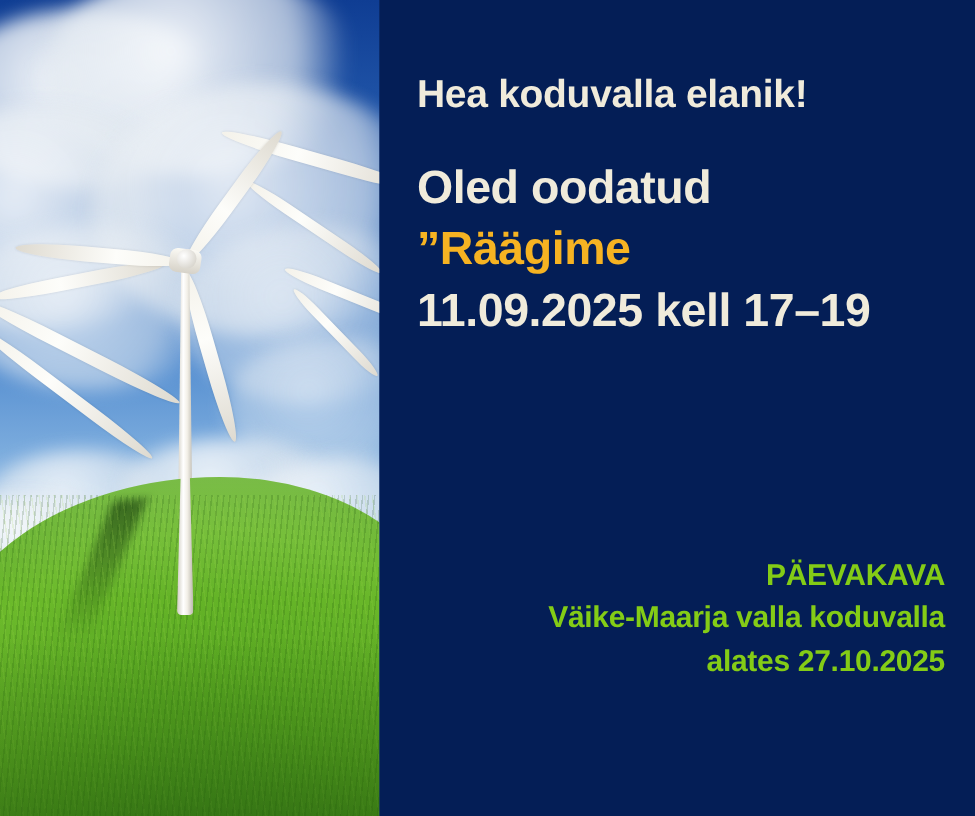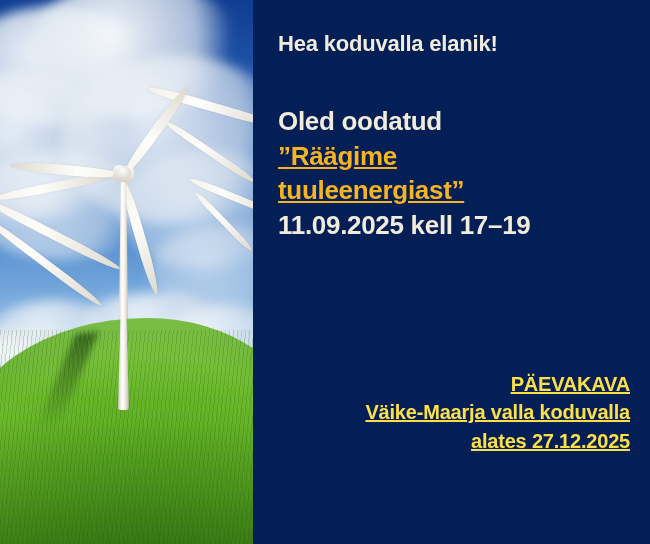--- a/index.html
+++ b/index.html
@@ -126,52 +126,51 @@
   }
 
   
   #panel {
     position:absolute; left:253px; top:0;
     width:397px; height:544px;
     background:#041e56;
   }
   .headline {
     position:absolute;
-    left:25px; top:32px;
+    left:25px; top:48px;
     width:360px;
     color:#f0ebdb;
-    font-size:22px;
+    font-size:26px;
     font-weight:bold;
     letter-spacing:-0.2px;
     line-height:1.1;
   }
   .body-block {
     position:absolute;
     left:25px; top:104px;
     width:365px;
-    font-size:26px;
+    font-size:31px;
     font-weight:bold;
     line-height:1.33;
     letter-spacing:-0.3px;
     color:#f0ebdb;
   }
-  .body-block .hl { color:#f6b322; display:block;text-decoration:underline; }
+  .body-block .hl { color:#f6b322; display:block; }
   .body-block .ln { display:block; }
 
   .agenda {
     position:absolute;
     right:20px; top:370px;
     width:360px;
     text-align:right;
-    color:#fde047;
+    color:#84cc16;
     font-size:20px;
     font-weight:bold;
     line-height:1.42;
     letter-spacing:-0.2px;
-    text-decoration:underline;
   }
   .agenda .ln { display:block; }
 </style>
 </head>
 <body>
 
 <div id="poster">
 
   <div id="photo">
     <div class="sky"></div>
@@ -217,24 +216,23 @@
     <div class="tower" style="left:118px; top:300px; height:110px; width:11px;"></div>
   </div>
 
   <div id="panel">
 
     <div class="headline">Hea koduvalla elanik!</div>
 
     <div class="body-block">
       <span class="ln">Oled oodatud</span>
       <span class="hl">”Räägime</span>
-      <span class="hl">tuuleenergiast”</span>
       <span class="ln">11.09.2025 kell 17–19</span>
     </div>
 
     <div class="agenda">
       <span class="ln">PÄEVAKAVA</span>
       <span class="ln">Väike-Maarja valla koduvalla</span>
-      <span class="ln">alates 27.12.2025</span>
+      <span class="ln">alates 27.10.2025</span>
     </div>
 
   </div>
 </div>
 
 </body></html>

